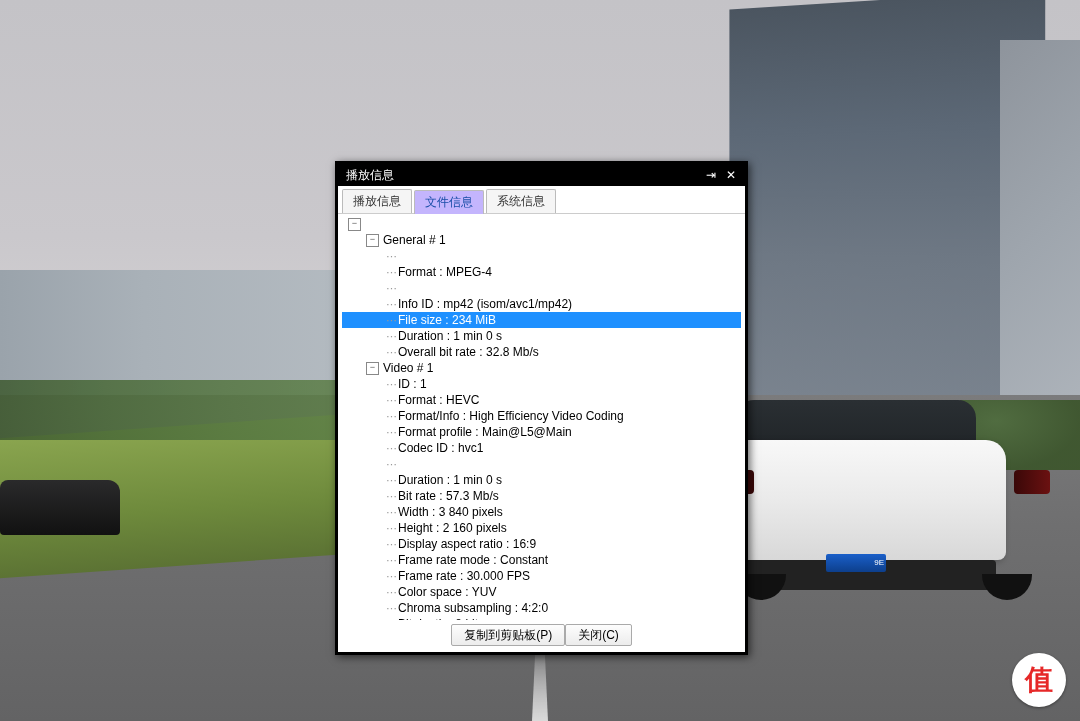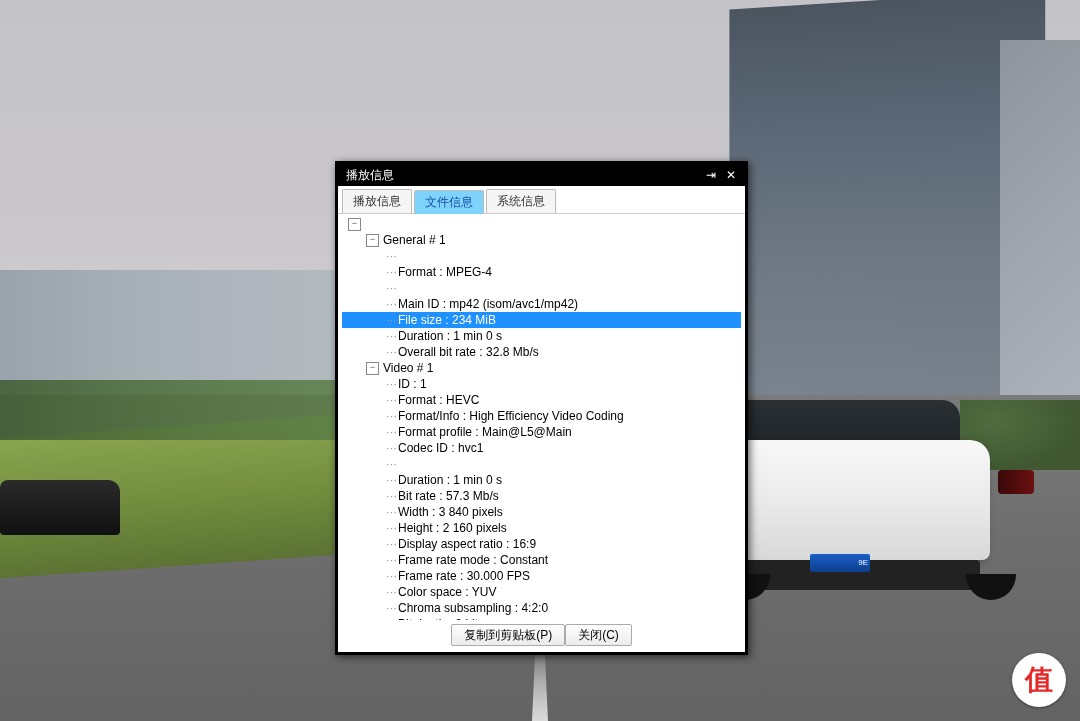--- a/index.html
+++ b/index.html
@@ -5,40 +5,40 @@
   html,body{margin:0;padding:0;width:1080px;height:721px;overflow:hidden;font-family:"Microsoft YaHei","Segoe UI",Tahoma,sans-serif;}
   .scene{position:relative;width:1080px;height:721px;background:linear-gradient(to bottom,#c7c5c8 0%,#c9c7cb 30%,#d2cfd2 42%,#8c9a7a 54%,#6e7a5b 60%,#6f6f70 62%,#6a6a6c 100%);}
   .sky{position:absolute;left:0;top:0;right:0;height:395px;background:linear-gradient(to bottom,#c4c3c7 0%,#cac8cc 60%,#d6d3d5 100%);}
   .road{position:absolute;left:0;right:0;top:395px;bottom:0;background:linear-gradient(to bottom,#7b7b7c 0%,#6f6f70 40%,#636364 100%);}
   .grass{position:absolute;left:0;width:380px;top:425px;height:140px;background:linear-gradient(to bottom,#8aa54f 0%,#6e8a3c 60%,#5c7334 100%);transform:skewY(-4deg);}
   .building-right{position:absolute;right:40px;top:0;width:320px;height:430px;background:linear-gradient(to bottom,#4b5560 0%,#5c6876 30%,#6e7884 60%,#7c8590 100%);transform:perspective(600px) rotateY(-10deg);}
   .building-right2{position:absolute;right:0;top:40px;width:80px;height:380px;background:linear-gradient(135deg,#8e949c 0%,#9ea5ad 50%,#aeb4bb 100%);}
   .building-left{position:absolute;left:0;top:270px;width:360px;height:150px;background:linear-gradient(to right,#9aa3ab 0%,#a9b1b8 40%,#b4bbc1 100%);}
   .trees{position:absolute;left:0;top:380px;width:380px;height:60px;background:linear-gradient(to right,#3e5a2f 0%,#4a6a38 30%,#547540 60%,#5e8048 100%);opacity:0.85;}
   .trees-right{position:absolute;right:0;top:400px;width:120px;height:70px;background:radial-gradient(ellipse at 30% 30%,#4c6b3a 0%,#3a5429 70%);opacity:0.9;}
-  .car{position:absolute;right:34px;top:400px;width:356px;height:200px;}
+  .car{position:absolute;right:18px;top:400px;width:356px;height:200px;}
   .car .body{position:absolute;left:0;top:40px;width:300px;height:120px;background:linear-gradient(to bottom,#f8f8f8 0%,#eaeaea 50%,#d8d8d8 100%);border-radius:20px 20px 8px 8px;box-shadow:-2px 2px 6px rgba(0,0,0,0.25);}
   .car .window{position:absolute;left:30px;top:0;width:240px;height:75px;background:linear-gradient(to bottom,#2a2f33 0%,#1b1f22 100%);border-radius:18px 18px 4px 4px;}
   .car .bumper{position:absolute;left:10px;bottom:10px;width:280px;height:30px;background:#222;border-radius:4px;}
   .car .tail-l{position:absolute;left:12px;top:70px;width:36px;height:24px;background:linear-gradient(to right,#6b1111,#3a0808);border-radius:4px;}
   .car .tail-r{position:absolute;right:12px;top:70px;width:36px;height:24px;background:linear-gradient(to left,#6b1111,#3a0808);border-radius:4px;}
   .car .plate{position:absolute;left:120px;bottom:28px;width:60px;height:18px;background:linear-gradient(to bottom,#1a5fc9,#0d3f8c);border-radius:2px;color:#fff;font-size:8px;text-align:right;line-height:18px;padding-right:2px;box-sizing:border-box;}
   .car .wheel{position:absolute;bottom:0;width:50px;height:26px;background:#111;border-radius:0 0 25px 25px;}
   .car .wl{left:30px;} .car .wr{right:30px;}
   .lane{position:absolute;bottom:0;left:50%;width:16px;height:260px;background:linear-gradient(to top,rgba(230,230,230,0.9) 0%,rgba(230,230,230,0) 100%);transform:translateX(-50%) perspective(300px) rotateX(60deg);transform-origin:bottom center;}
   .parked{position:absolute;left:0;top:480px;width:120px;height:55px;background:linear-gradient(to bottom,#2a2a2b,#111);border-radius:8px 12px 4px 4px;}
 
   
   .dialog{position:absolute;left:335px;top:161px;width:407px;height:488px;background:#fff;border:3px solid #000;box-shadow:2px 2px 8px rgba(0,0,0,0.6);}
   .titlebar{height:22px;background:#000;color:#fff;display:flex;align-items:center;font-size:12px;padding:0 4px 0 8px;}
   .titlebar .title{flex:1;}
   .titlebar .icn{width:20px;text-align:center;cursor:default;font-size:12px;}
   .tabs{height:24px;border-bottom:1px solid #ccc;display:flex;align-items:flex-end;padding:3px 4px 0 4px;background:#fff;font-size:12px;}
   .tab{padding:3px 10px;border:1px solid #bbb;border-bottom:none;background:#f5f5f5;margin-right:2px;border-radius:2px 2px 0 0;color:#333;cursor:default;}
-  .tab.active{background:#7dd3fc;color:#1a4ea8;position:relative;top:1px;}
+  .tab.active{background:#c4b5fd;color:#1a4ea8;position:relative;top:1px;}
   .tree-wrap{position:absolute;left:4px;right:4px;top:52px;bottom:32px;background:#fff;overflow:hidden;font-size:12px;line-height:16px;color:#000;}
   .row{display:flex;align-items:center;height:16px;white-space:nowrap;}
   .row .tgl{width:11px;height:11px;border:1px solid #888;background:#fff;font-size:9px;line-height:9px;text-align:center;margin-right:4px;flex-shrink:0;color:#555;}
   .row.selected{background:#1e90ff;color:#fff;}
   .dots{color:#999;font-size:11px;letter-spacing:-1px;margin-right:2px;}
   .ind{display:inline-block;flex-shrink:0;}
   .buttons{position:absolute;left:4px;right:4px;bottom:4px;height:24px;display:flex;justify-content:center;}
   .btn{border:1px solid #aaa;background:linear-gradient(to bottom,#fdfdfd,#ececec);font-size:12px;padding:2px 12px;border-radius:2px;cursor:default;height:22px;box-sizing:border-box;display:flex;align-items:center;}
 
   
@@ -101,21 +101,21 @@
           <span class="dots">⋯</span>
           <span>Format : MPEG-4</span>
         </div>
         <div class="row">
           <span class="ind" style="width: 44px;"></span>
           <span class="dots">⋯</span>
         </div>
         <div class="row">
           <span class="ind" style="width: 44px;"></span>
           <span class="dots">⋯</span>
-          <span>Main ID : mp42 (isom/avc1/mp42)</span>
+          <span>Info ID : mp42 (isom/avc1/mp42)</span>
         </div>
         <div class="row selected">
           <span class="ind" style="width: 44px;"></span>
           <span class="dots">⋯</span>
           <span>File size : 234 MiB</span>
         </div>
         <div class="row">
           <span class="ind" style="width: 44px;"></span>
           <span class="dots">⋯</span>
           <span>Duration : 1 min 0 s</span>

